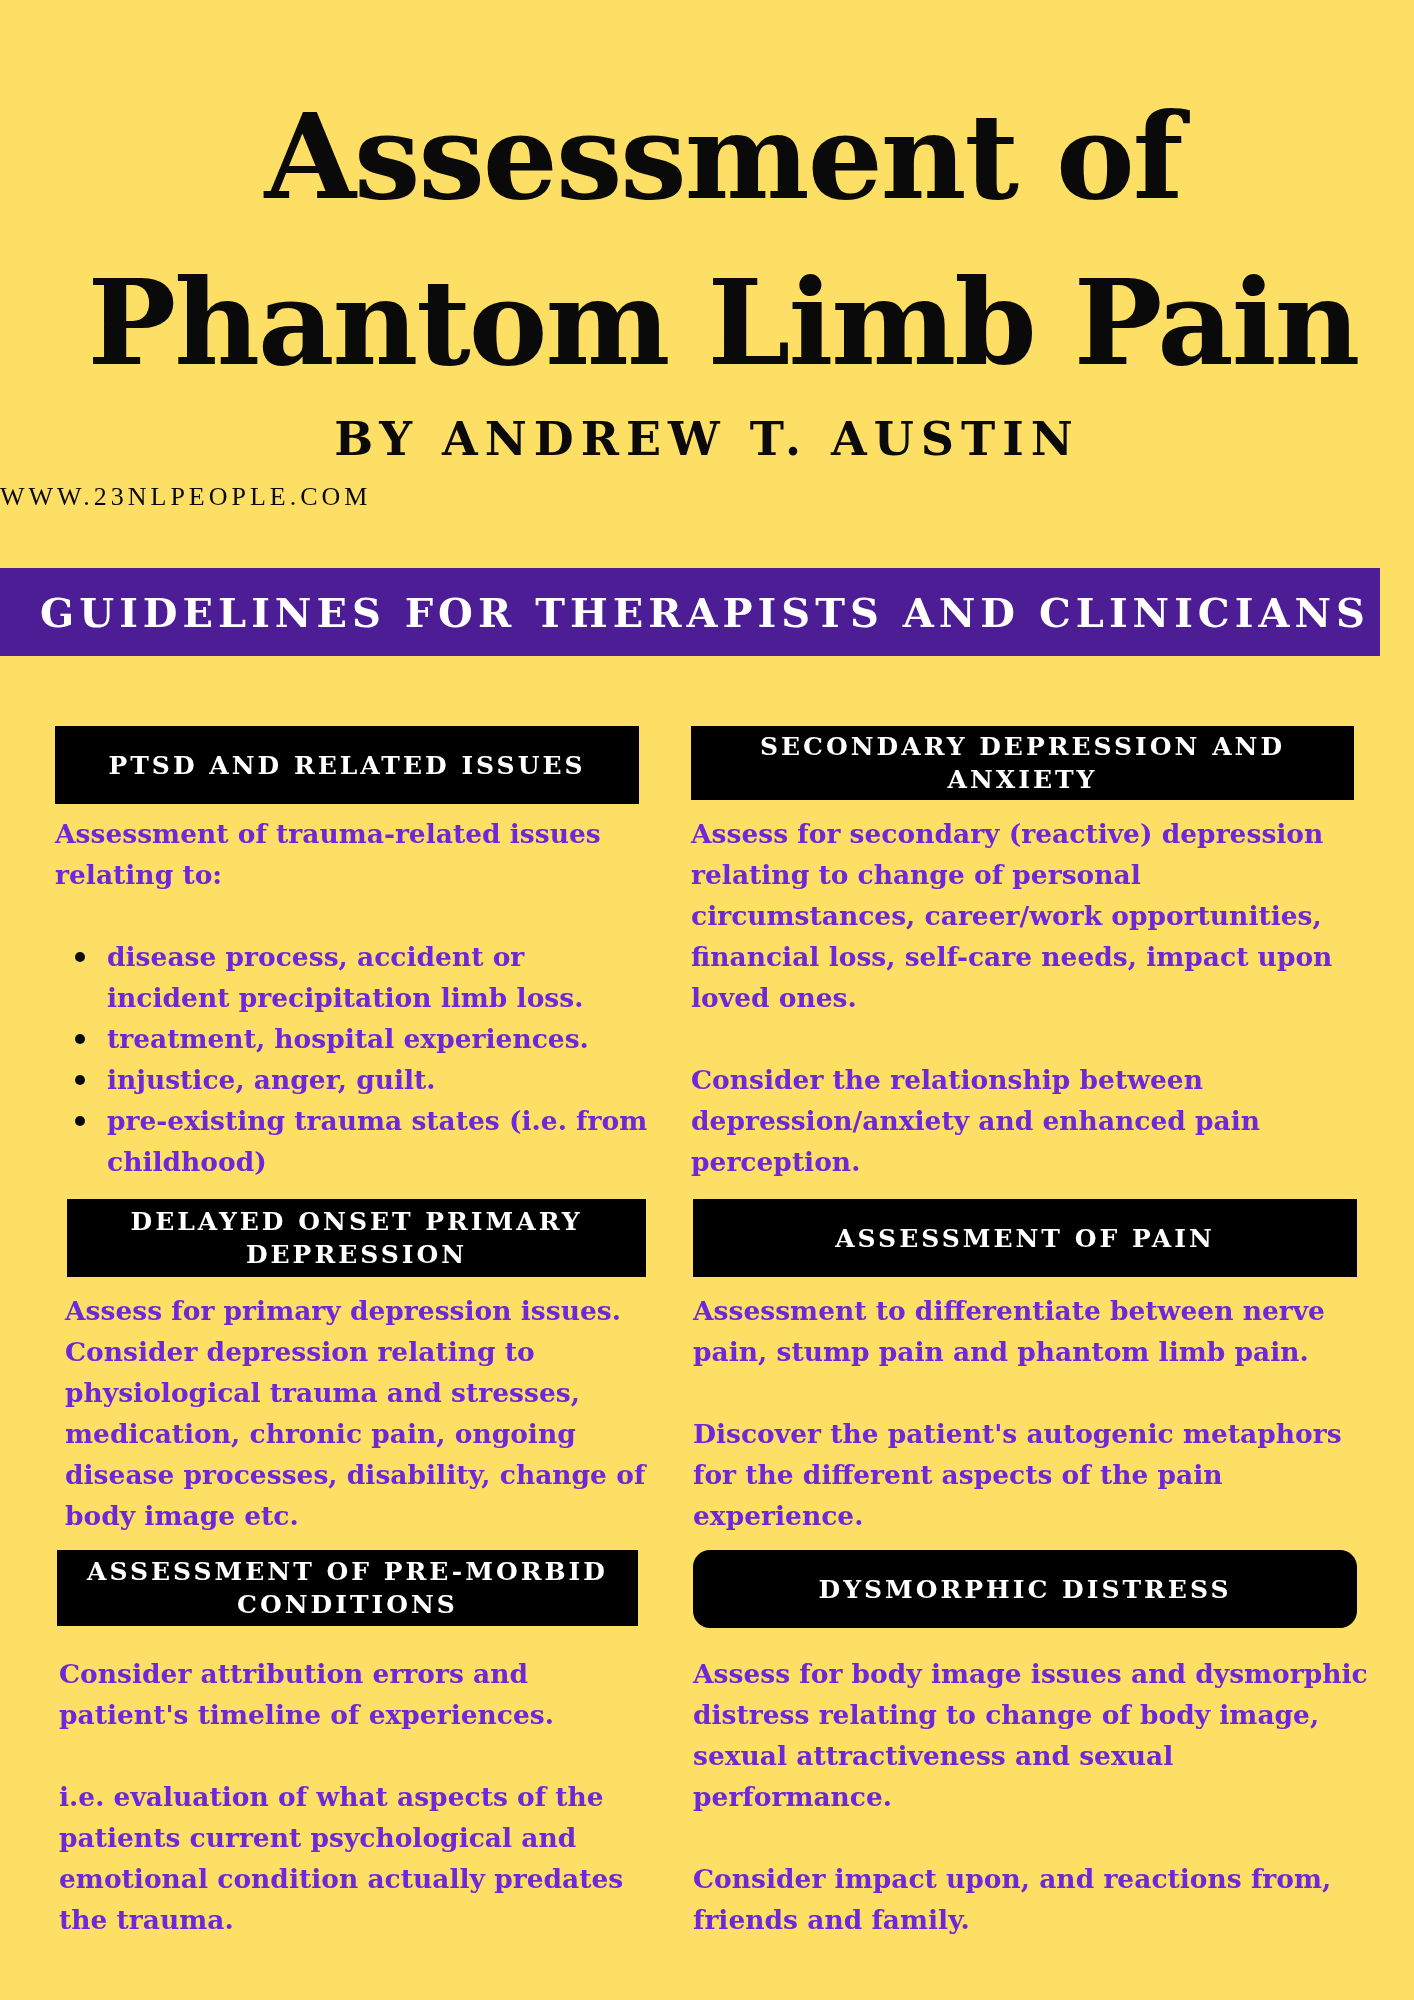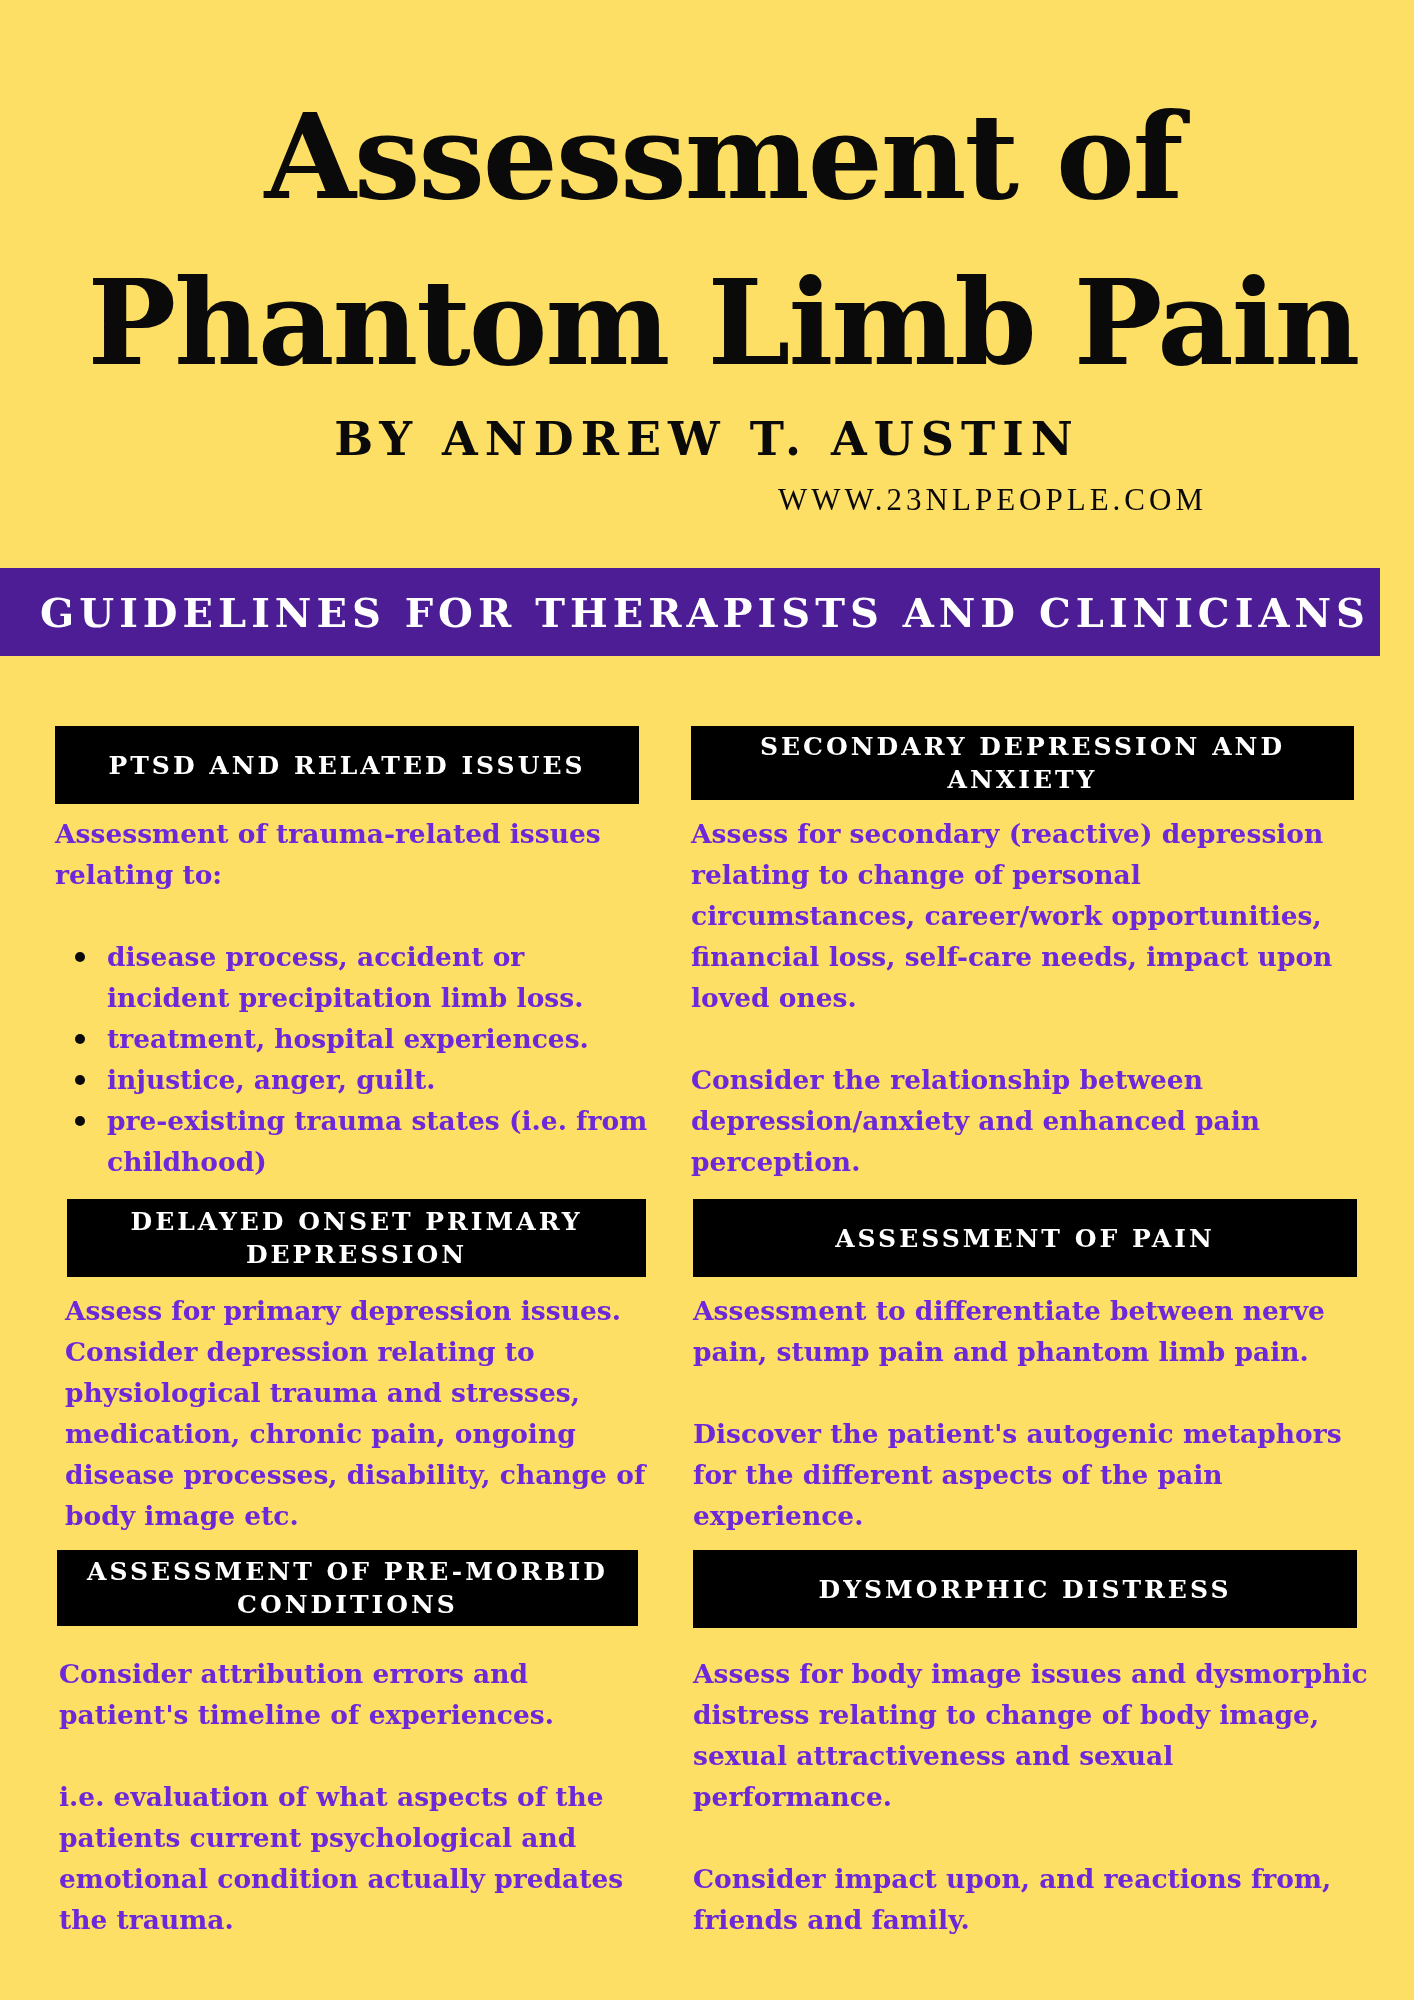--- a/index.html
+++ b/index.html
@@ -12,22 +12,22 @@
     font-family:"DejaVu Serif", serif; font-weight:bold; color:#0a0a0a;
     font-size:118px; line-height:1; letter-spacing:-2px; margin:16px;
   }
   #t1 { top:82px; }
   #t2 { top:248px; }
   .byline {
     position:absolute; top:412px; left:0; width:1414px; text-align:center;
     font-family:"DejaVu Serif", serif; font-weight:bold; font-size:46px; letter-spacing:7px;
   }
   .url {
-    position:absolute; top:482px; left:0; width:1207px; text-align:right;
-    font-family:"Liberation Serif", serif; font-size:31px; letter-spacing:4px;
+    position:absolute; top:482px; left:0; width:1207px; text-align:left;
+    font-family:"Liberation Serif", serif; font-size:26px; letter-spacing:4px;
   }
   .banner {
     position:absolute; top:568px; left:0; width:1380px; height:88px; background:#4c1d95;
     color:#fff; display:flex; align-items:center; justify-content:center;
   }
   .banner span {
     font-family:"DejaVu Serif", serif; font-weight:bold; font-size:40px; letter-spacing:5px;
     padding-left:30px;
   }
   .hbox {
@@ -98,19 +98,19 @@
 </div>
 
 <div class="hbox" style="left:57px;top:1550px;width:581px;height:76px;">
   <span>ASSESSMENT OF PRE-MORBID CONDITIONS</span>
 </div>
 <div class="body" style="left:59px;top:1653px;width:600px;">
   <p>Consider attribution errors and patient's timeline of experiences.</p>
   <p>i.e. evaluation of what aspects of the patients current psychological and emotional condition actually predates the trauma.</p>
 </div>
 
-<div class="hbox" style="left:693px;top:1550px;width:664px;height:78px;">
+<div class="hbox" style="left:693px;top:1550px;width:664px;height:78px;border-radius:17px;">
   <span>DYSMORPHIC DISTRESS</span>
 </div>
 <div class="body" style="left:693px;top:1653px;width:680px;">
   <p>Assess for body image issues and dysmorphic distress relating to change of body image, sexual attractiveness and sexual performance.</p>
   <p>Consider impact upon, and reactions from, friends and family.</p>
 </div>
 
 </body></html>

